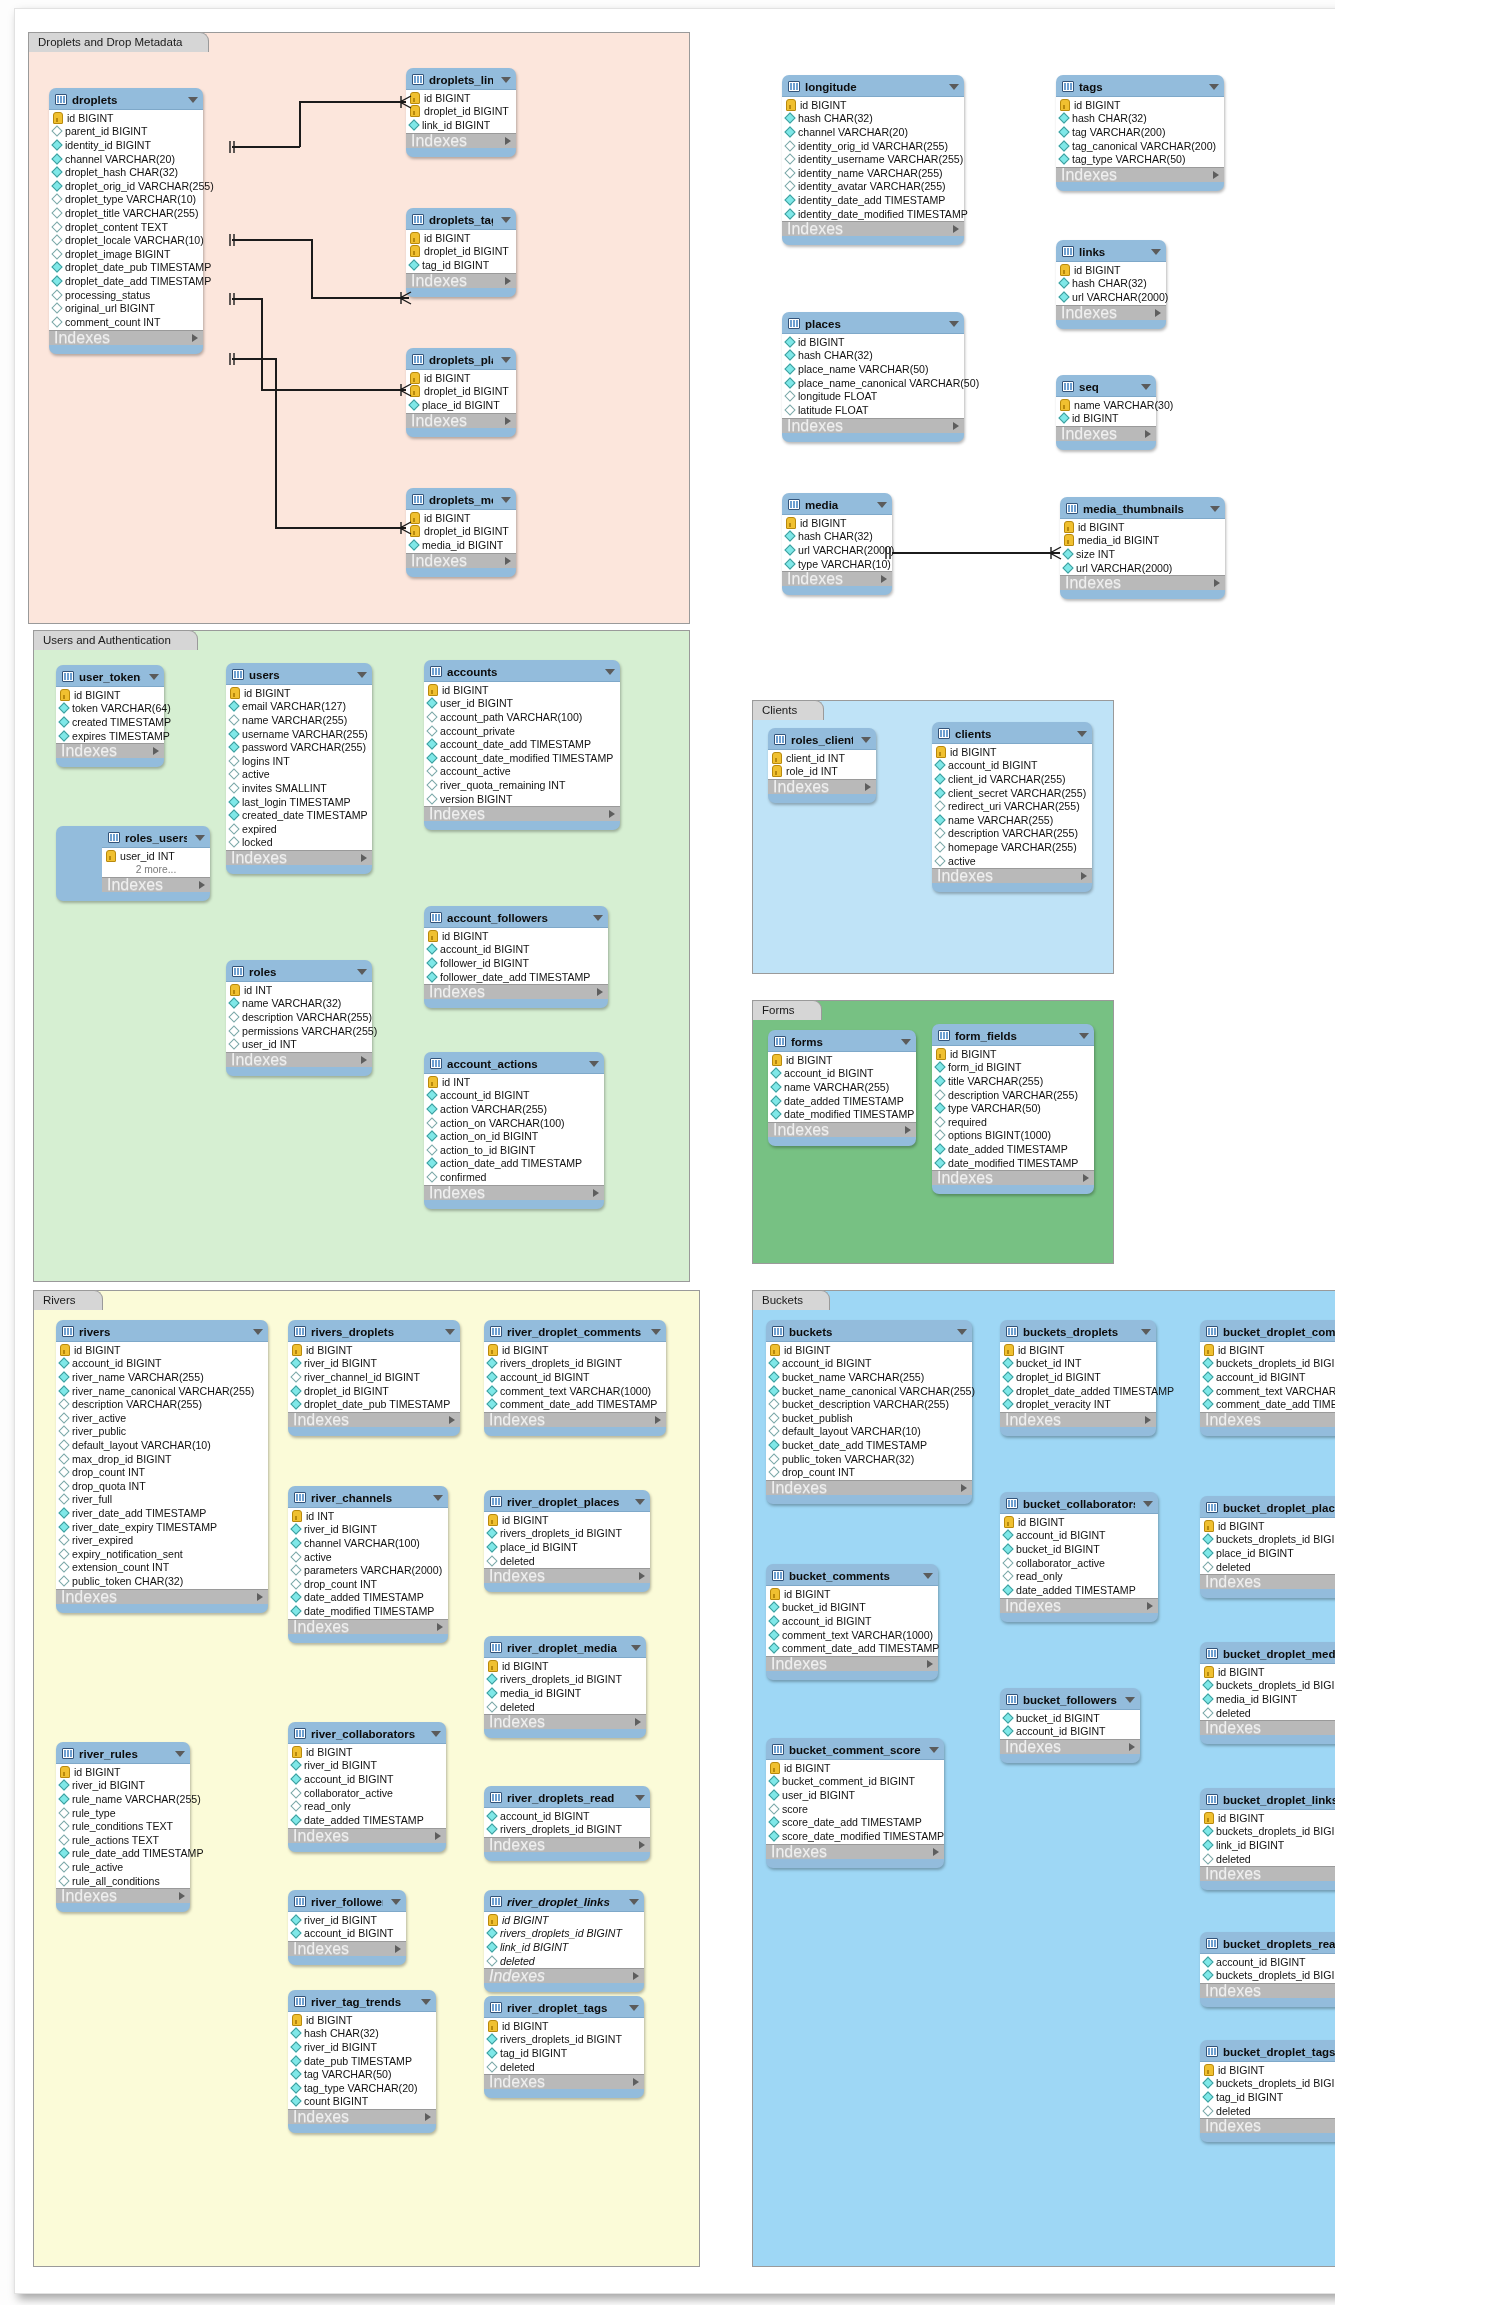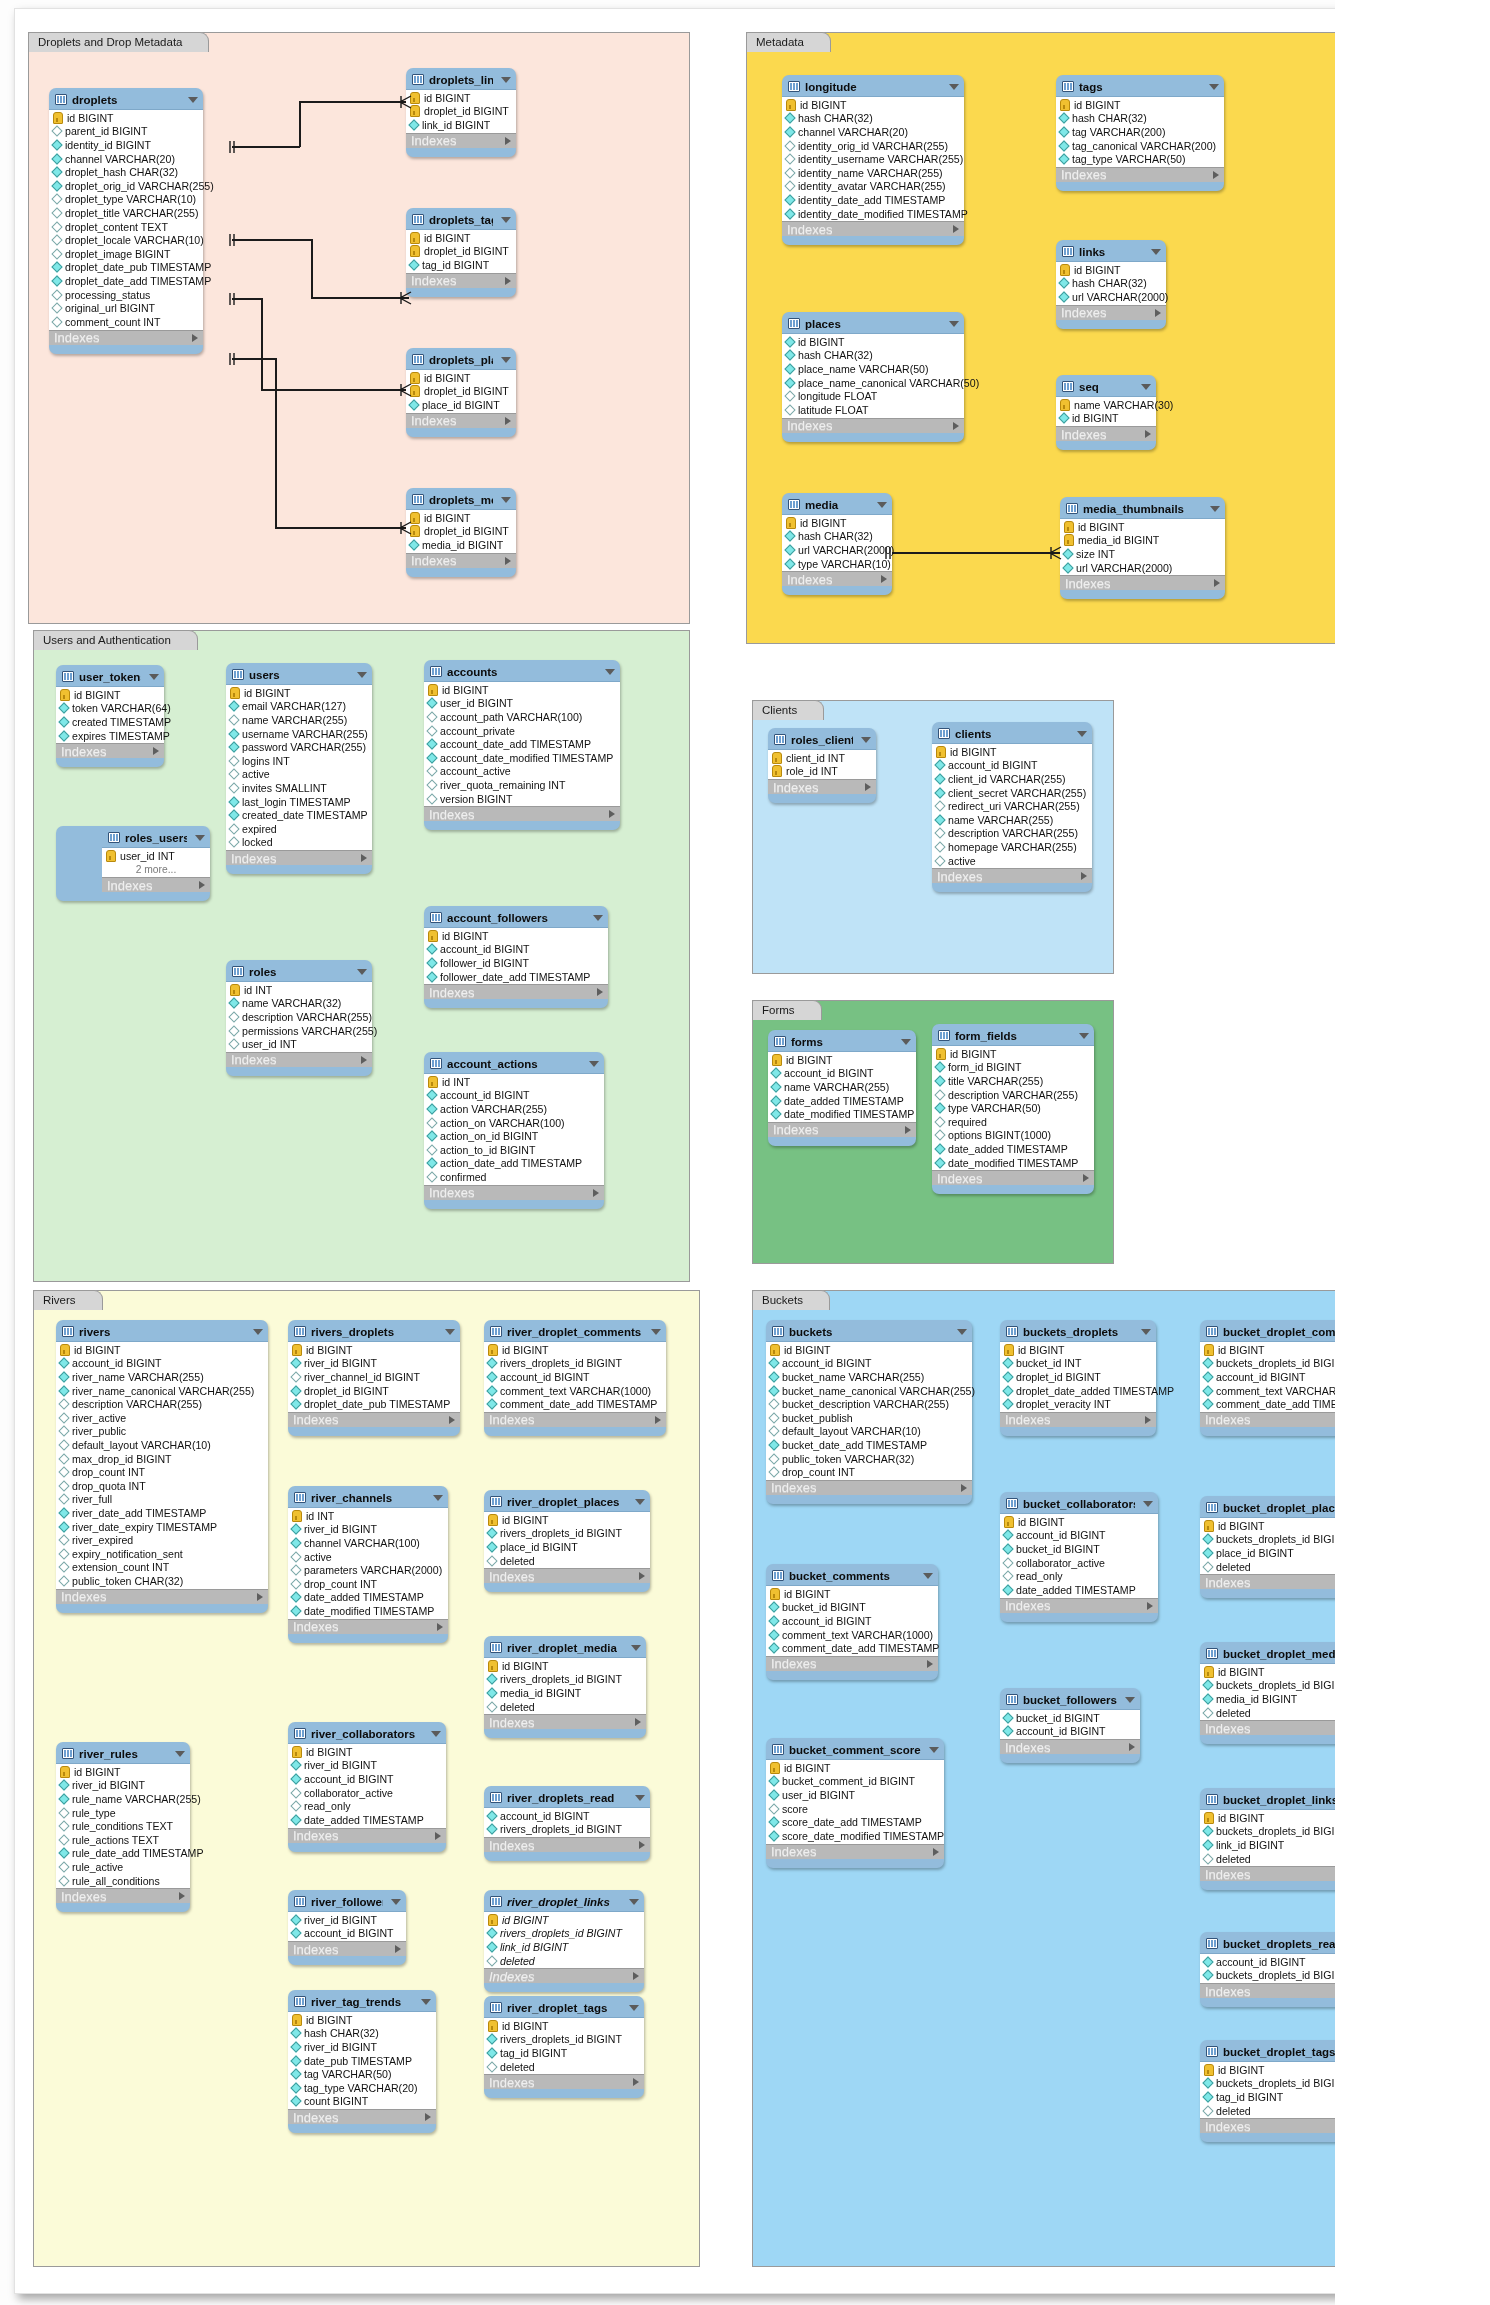--- a/index.html
+++ b/index.html
@@ -30,42 +30,39 @@
   .col{display:flex;align-items:center;gap:4px;height:13.6px;font-size:10.6px;color:#111;
     padding-left:4px;white-space:nowrap;}
   .dia{width:8px;height:8px;flex:0 0 auto;transform:rotate(45deg);box-sizing:border-box;}
   .d-pk{width:8px;height:10px;flex:0 0 auto;background:#f0c030;border-radius:3px 3px 1px 1px;
     position:relative;transform:none;border:1px solid #b8890d;}
   .d-pk:after{content:"";position:absolute;left:2px;top:5px;width:2px;height:4px;background:#b8890d;}
   .d-nn{background:#7fe8e8;border:1px solid #3d9d9d;}
   .d-nl{background:#ffffff;border:1px solid #7aa8a8;}
   .more{font-size:10.3px;color:#7a7a7a;text-align:center;height:13.6px;line-height:13.6px;}
   .idx{height:14px;display:flex;align-items:center;justify-content:space-between;
-    background:#b9b9b9;font-size:13px;color:#efefef;padding:0 5px 0 5px;
+    background:#b9b9b9;font-size:16px;color:#efefef;padding:0 5px 0 5px;
     text-shadow:0 1px 0 rgba(255,255,255,.35);}
   .idx-arrow{width:0;height:0;border-top:4px solid transparent;border-bottom:4px solid transparent;
     border-left:6px solid #5e5e5e;}
   
   .ln{position:absolute;background:#1b1b1b;}
   .lnh{height:1.6px;}
   .lnv{width:1.6px;}
 </style>
 </head>
 <body>
 
 <div id="canvas">
   <div class="page-shadow"></div>
 
   <div class="group" style="left:28px;top:32px;width:660px;height:590px;background:#fce6dc;">
     <div class="group-tab">Droplets and Drop Metadata</div>
   </div>
 
-  <div class="group" style="left:746px;top:32px;width:700px;height:610px;background:#fbd94e;">
-    <div class="group-tab">Metadata</div>
-  </div>
 
   <div class="group" style="left:752px;top:700px;width:360px;height:272px;background:#bfe3f7;">
     <div class="group-tab">Clients</div>
   </div>
 
   <div class="group" style="left:752px;top:1000px;width:360px;height:262px;background:#77c183;">
     <div class="group-tab">Forms</div>
   </div>
 
   <div class="group" style="left:33px;top:630px;width:655px;height:650px;background:#d6efd2;">

